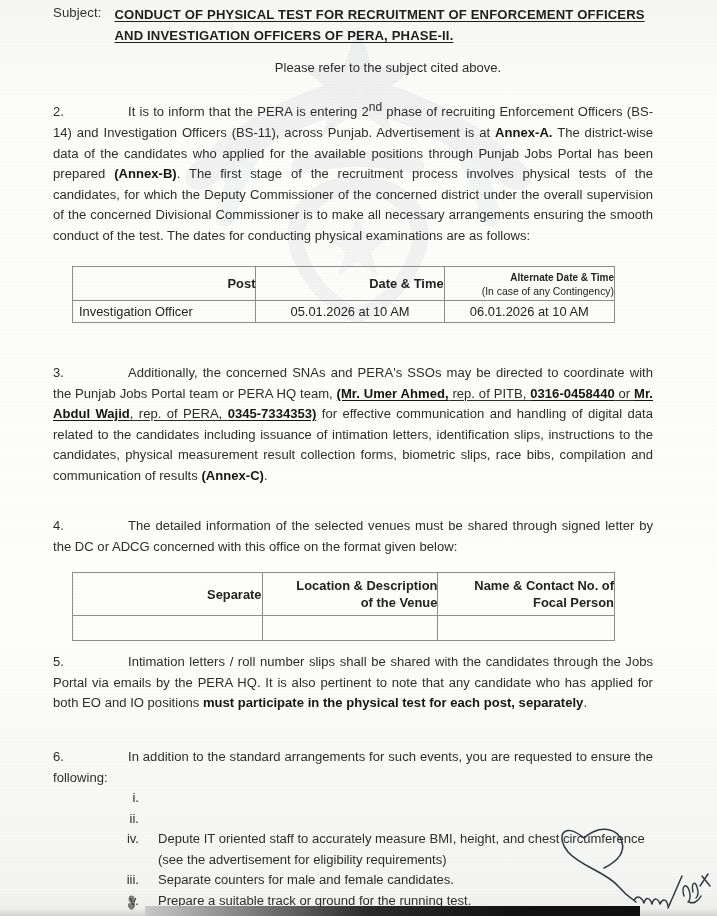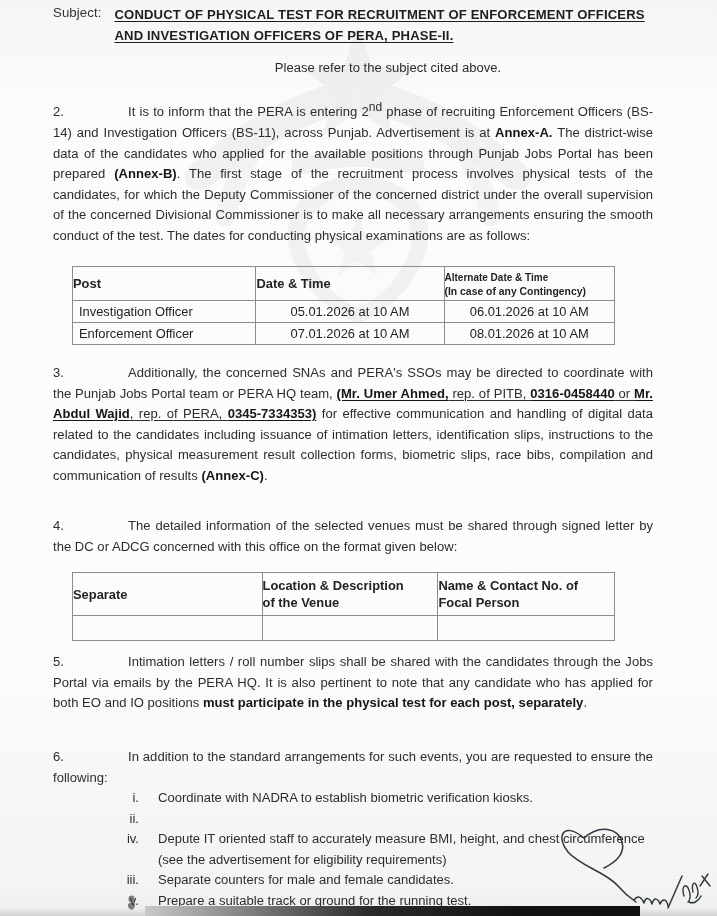--- a/index.html
+++ b/index.html
@@ -101,38 +101,38 @@
     background: transparent;
   }
   table.doc-table th,
   table.doc-table td {
     border: 1px solid #8d8d8d;
     padding: 0;
     vertical-align: middle;
   }
   table.doc-table th {
     font-weight: bold;
-    text-align: left;
+    text-align: right;
     margin-left: 20px;
   }
 
   
   #table-dates { left: 72px; top: 266px; width: 543px; }
   #table-dates th { height: 33px; }
   #table-dates td { height: 21px; }
   #table-dates .col-post   { width: 190px; }
   #table-dates .col-date   { width: 196px; }
   #table-dates .col-alt    { width: 177px; }
   #table-dates td.cell-post {
     text-align: left;
     padding-left: 6px;
   }
   #table-dates td.cell-date { text-align: center; }
   .alt-head-main { display: block; font-size: 10px; font-weight: bold; line-height: 15px; }
-  .alt-head-sub  { display: block; font-size: 10.4px; font-weight: bold; line-height: 13px; }
+  .alt-head-sub  { display: block; font-size: 10.4px; font-weight: normal; line-height: 13px; }
 
   
   #table-venue { left: 72px; top: 572px; width: 543px; }
   #table-venue th { height: 42px; }
   #table-venue td { height: 24px; }
   #table-venue .col-district { width: 190px; }
   #table-venue .col-location { width: 176px; }
   #table-venue .col-focal    { width: 177px; }
   .two-line { display: block; line-height: 17px; }
 
@@ -265,25 +265,20 @@
             <span class="alt-head-main">Alternate Date &amp; Time</span>
             <span class="alt-head-sub">(In case of any Contingency)</span>
           </th>
         </tr>
       </thead>
       <tbody>
         <tr>
           <td class="cell-post">Investigation Officer</td>
           <td class="cell-date">05.01.2026 at 10 AM</td>
           <td class="cell-date">06.01.2026 at 10 AM</td>
-        </tr>
-        <tr>
-          <td class="cell-post">Enforcement Officer</td>
-          <td class="cell-date">07.01.2026 at 10 AM</td>
-          <td class="cell-date">08.01.2026 at 10 AM</td>
         </tr>
       </tbody>
     </table>
 
     <div class="body-block" style="top:363px;">
       <span class="para-num">3.</span><span class="rich"><span>Additionally, the concerned SNAs and PERA's SSOs may be directed to coordinate with the Punjab Jobs Portal team or PERA HQ team, </span><b class="u">(Mr. Umer Ahmed,</b><span class="u"> rep. of PITB, </span><b class="u">0316-0458440</b><span class="u"> or </span><b class="u">Mr. Abdul Wajid</b><span class="u">, rep. of PERA, </span><b class="u">0345-7334353)</b><span> for effective communication and handling of digital data related to the candidates including issuance of intimation letters, identification slips, instructions to the candidates, physical measurement result collection forms, biometric slips, race bibs, compilation and communication of results </span><b>(Annex-C)</b><span>.</span></span>
     </div>
 
     <div class="body-block" style="top:516px;">
       <span class="para-num">4.</span><span class="rich"><span>The detailed information of the selected venues must be shared through signed letter by the DC or ADCG concerned with this office on the format given below:</span></span>
@@ -316,21 +311,20 @@
       <span class="para-num">5.</span><span class="rich"><span>Intimation letters / roll number slips shall be shared with the candidates through the Jobs Portal via emails by the PERA HQ. It is also pertinent to note that any candidate who has applied for both EO and IO positions </span><b>must participate in the physical test for each post, separately</b><span>.</span></span>
     </div>
 
     <div class="body-block" style="top:747px;">
       <span class="para-num">6.</span><span class="rich"><span>In addition to the standard arrangements for such events, you are requested to ensure the following:</span></span>
     </div>
 
     <div class="roman-list" style="top:788px;">
       <div class="roman-item">
         <span class="roman-marker">i.</span>
-        <span class="roman-text">Coordinate with NADRA to establish biometric verification kiosks.</span>
       </div>
       <div class="roman-item">
         <span class="roman-marker">ii.</span>
       </div>
       <div class="roman-item">
         <span class="roman-marker">iv.</span>
         <span class="roman-text">Depute IT oriented staff to accurately measure BMI, height, and chest circumference (see the advertisement for eligibility requirements)</span>
       </div>
       <div class="roman-item">
         <span class="roman-marker">iii.</span>

